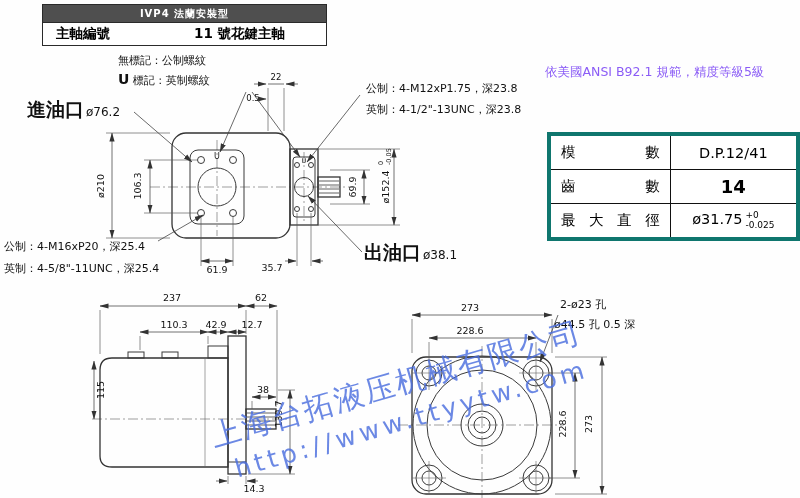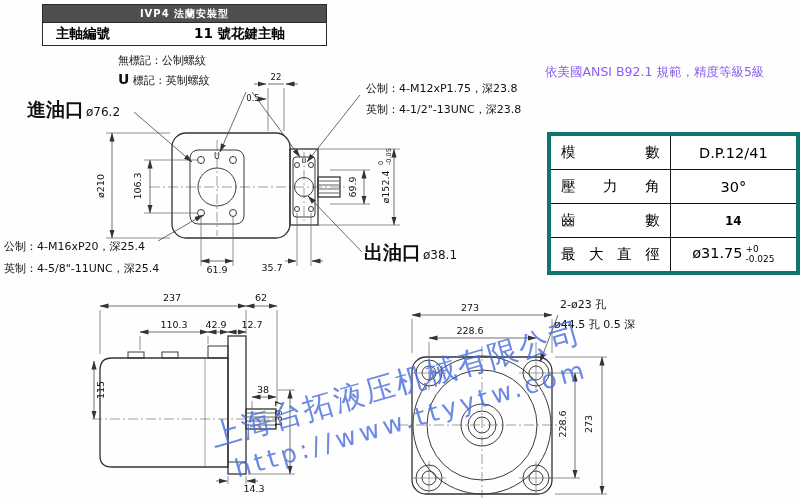--- a/index.html
+++ b/index.html
@@ -28,21 +28,21 @@
               padding:2px 0 2px;border-top:1px solid #2a2a2a;}
   .tblock-row .lbl{margin-left:13px}
   .tblock-row .val{margin-left:84px}
 
   
   .spec-caption{position:absolute;left:545px;top:64px;font-size:12.5px;color:#8b5cf6;white-space:nowrap;}
   table.spec{position:absolute;left:547px;top:84px;border-collapse:collapse;border:4px solid #0f766e;background:#fff;margin-top:48px;}
   table.spec td{border:1.5px solid #111;height:31px;font-size:14.5px;color:#000;}
   td.sl{width:112px;padding:0 10px;text-align:justify;text-align-last:justify;font-size:15px;}
   td.sv{width:132px;text-align:center;}
-  td.sv.teeth{font-size:12px;font-weight:bold;}
+  td.sv.teeth{font-size:18px;font-weight:bold;}
   .tolstack{display:inline-block;vertical-align:middle;font-size:9px;line-height:1.05;
             text-align:left;margin-left:3px;}
   .tolstack span{display:block;}
 
   
   .wm{position:absolute;left:206px;top:418px;transform:rotate(-16deg);transform-origin:0 0;
       color:rgba(74,110,222,.82);white-space:nowrap;z-index:5;}
   .wm1{font-size:30px;letter-spacing:2px;}
   .wm2{font-size:25px;letter-spacing:4px;margin-left:14px;margin-top:2px;}
 </style>
@@ -270,24 +270,20 @@
 </div>
 
 <div class="spec-caption">依美國ANSI B92.1 規範，精度等級5級</div>
 <table class="spec">
   <tbody>
     <tr>
       <td class="sl">模數</td>
       <td class="sv">D.P.12/41</td>
     </tr>
     <tr>
-      <td class="sl">壓力角</td>
-      <td class="sv">30°</td>
-    </tr>
-    <tr>
       <td class="sl">齒數</td>
       <td class="sv teeth">14</td>
     </tr>
     <tr>
       <td class="sl">最大直徑</td>
       <td class="sv">
         <span>ø31.75</span><span class="tolstack"><span>+0</span><span>-0.025</span></span>
       </td>
     </tr>
   </tbody>

